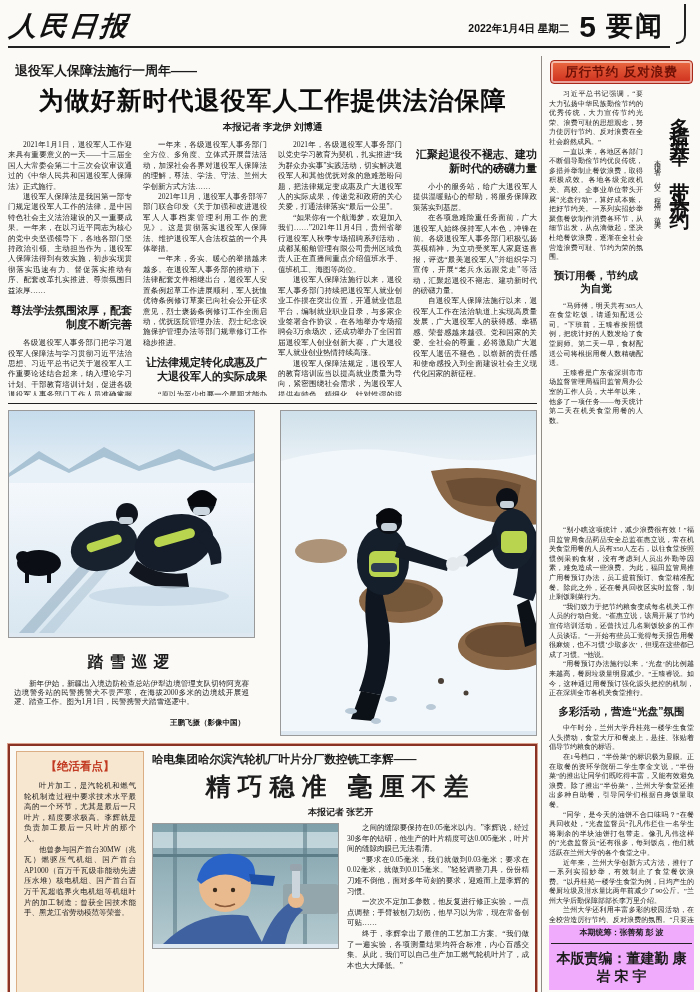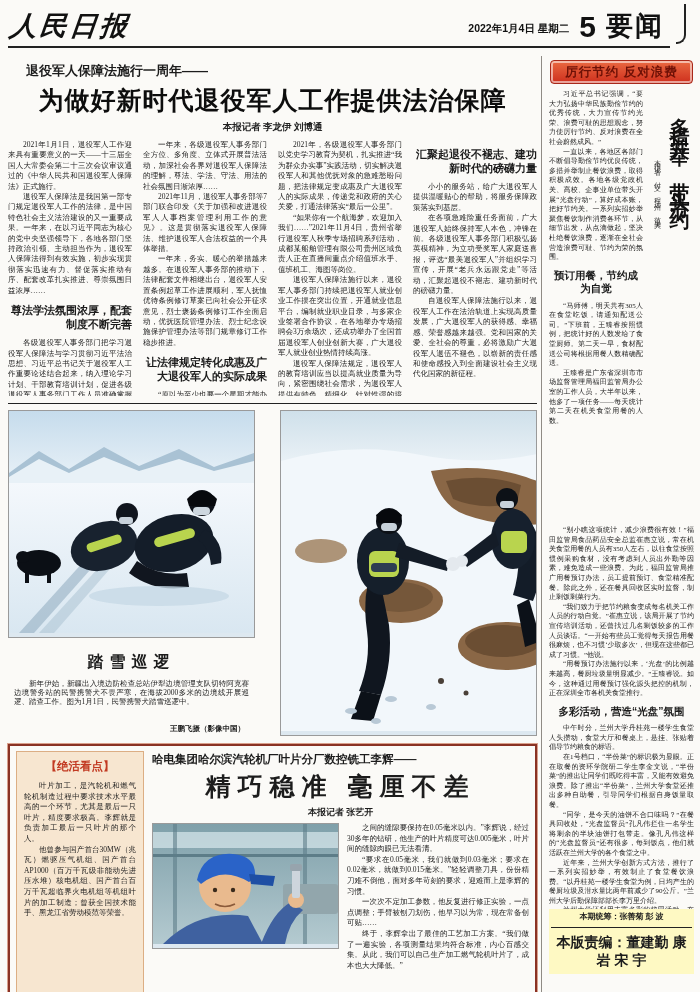--- a/index.html
+++ b/index.html
@@ -20,39 +20,39 @@
   .mast-hook{width:8px;height:38px;border-right:2px solid #222;border-bottom:2px solid #222;
              border-bottom-right-radius:9px;margin-left:2px;}
   .mast-rule{position:absolute;left:8px;right:30px;top:46px;border-bottom:2px solid #222;}
   
   .content{display:flex;height:944px;}
   .main{width:541px;padding:0 4px 0 8px;box-sizing:border-box;}
   .sidebar{position:relative;flex:1;border-left:1px solid #8f8b85;margin-top:4px;
            padding:0 6px 0 7px;box-sizing:border-box;height:938px;overflow:hidden;}
   
   .kicker{font-family:"Liberation Sans",sans-serif;font-weight:700;font-size:13px;
-          margin:10px 0 2px 18px;}
+          margin:10px 0 2px 7px;}
   .headline{font-family:Liberation Mono, monospace;font-weight:900;font-size:25px;
             letter-spacing:1px;text-align:center;margin:4px 0 2px 0;color:#0d0d0d;}
   .byline{text-align:center;font-size:9.5px;font-weight:700;margin:4px 0 6px 0;color:#222;}
   .cols{display:flex;gap:11px;height:256px;overflow:hidden;}
   .col{flex:1;overflow:hidden;font-size:7.5px;line-height:10.4px;text-align:justify;}
   .col .para,.smalltext .para{margin:0;text-indent:2em;}
   .col .subhead{font-family:"Liberation Sans",sans-serif;font-weight:700;font-size:11px;
                 line-height:14px;text-align:right;margin:7px 0;text-indent:0;}
   .main-rule{border-bottom:1.5px solid #222;margin:7px 0 6px 0;}
   
   .photo-row{display:flex;gap:25px;}
   .photo-left-col{width:247px;}
   .photo-frame{border:1px solid #9a9a9a;background:#dde8f0;overflow:hidden;}
   .caption-block{padding:4px 6px 0 6px;}
   .caption-title{font-family:"Liberation Sans",sans-serif;font-weight:700;font-size:16px;
                  letter-spacing:6px;text-align:center;margin:10px 0 6px 0;}
   .caption-text{font-size:7.5px;line-height:9px;text-align:justify;margin:0;text-indent:2em;}
-  .caption-credit{font-size:7.5px;font-weight:700;text-align:right;margin:18px 4px 0 0;}
+  .caption-credit{font-size:7.5px;font-weight:700;text-align:right;margin:12px 4px 0 0;}
   
   .craft-box{margin-top:8px;border:2.5px solid #8a3224;outline:1px solid #d9a08c;
              height:256px;box-sizing:border-box;padding:5px 6px;display:flex;gap:8px;
              overflow:hidden;background:#fbfaf7;}
   .craft-tag-box{width:128px;flex:none;background:#f7e6d0;border:1px solid #dcae84;
                  padding:7px 7px;box-sizing:border-box;overflow:hidden;}
   .craft-tag{font-family:"Liberation Sans",sans-serif;font-weight:700;font-size:11.5px;
              color:#c23a22;text-align:center;margin-bottom:7px;}
   .smalltext{font-size:7.5px;line-height:10.6px;text-align:justify;}
   .craft-main{flex:1;display:flex;flex-direction:column;overflow:hidden;}
@@ -76,21 +76,21 @@
                max-height:438px;}
   .thrift-lead .para{margin:0;text-indent:2em;}
   .thrift-lead .subhead,.thrift-body .subhead{font-family:"Liberation Sans",sans-serif;font-weight:700;
                font-size:10.5px;line-height:13.5px;text-align:center;margin:6px 0;text-indent:0;}
   .v-rail{flex:1;writing-mode:vertical-rl;height:436px;padding-top:12px;box-sizing:border-box;}
   .v-headline{font-family:"Liberation Sans",sans-serif;font-weight:900;font-size:20px;
               letter-spacing:9px;color:#111;margin-left:4px;}
   .v-byline{font-size:7px;letter-spacing:3px;color:#333;padding-top:52px;margin-right:5px;}
   .thrift-body{font-size:7px;line-height:9.6px;text-align:justify;overflow:hidden;max-height:400px;}
   .thrift-body .para{margin:0;text-indent:2em;}
-  .thrift-footer{position:absolute;left:7px;right:6px;bottom:20px;background:#fef9c3;padding-top:2px;}
+  .thrift-footer{position:absolute;left:7px;right:6px;bottom:4px;background:#f0abfc;padding-top:2px;}
   .staff-line{font-size:8px;font-weight:700;text-align:center;margin:0 0 5px 0;}
   .footer-rule{border-top:1.5px solid #222;margin:0 2px 6px 2px;}
   .editors-line{font-family:"Liberation Sans",sans-serif;font-size:14px;font-weight:700;
                 text-align:center;margin:0 0 4px 0;}
 </style>
 </head>
 <body>
 
 <div class="page">
 
@@ -114,21 +114,21 @@
       <div class="byline">本报记者 李龙伊 刘博通</div>
 
       <div class="cols">
         <div class="col">
             <p class="para">2021年1月1日，退役军人工作迎来具有重要意义的一天——十三届全国人大常委会第二十三次会议审议通过的《中华人民共和国退役军人保障法》正式施行。</p>
             <p class="para">退役军人保障法是我国第一部专门规定退役军人工作的法律，是中国特色社会主义法治建设的又一重要成果。一年来，在以习近平同志为核心的党中央坚强领导下，各地各部门坚持政治引领、主动担当作为，退役军人保障法得到有效实施，初步实现贯彻落实迅速有力、督促落实推动有序、配套改革扎实推进、尊崇氛围日益浓厚……</p>
             <h4 class="subhead">尊法学法氛围浓厚，配套制度不断完善</h4>
             <p class="para">各级退役军人事务部门把学习退役军人保障法与学习贯彻习近平法治思想、习近平总书记关于退役军人工作重要论述结合起来，纳入理论学习计划、干部教育培训计划，促进各级退役军人事务部门工作人员准确掌握退役军人保障法的立法精神、基本原则、基本制度和主要内容，切实提升法律素养。</p>
           </div>
         <div class="col">
-            <p class="para">一年来，各级退役军人事务部门全方位、多角度、立体式开展普法活动，加深社会各界对退役军人保障法的理解，尊法、学法、守法、用法的社会氛围日渐浓厚……</p>
+            <p class="para">一年来，各级退役军人事务部门全方位、多角度、立体式开展普法活动，加深社会各界对退役军人保障法的理解，尊法、学法、守法、兰州大学创新方式方法……</p>
             <p class="para">2021年11月，退役军人事务部等7部门联合印发《关于加强和改进退役军人人事档案管理利用工作的意见》。这是贯彻落实退役军人保障法、维护退役军人合法权益的一个具体举措。</p>
             <p class="para">一年来，务实、暖心的举措越来越多。在退役军人事务部的推动下，法律配套文件相继出台，退役军人安置条例起草工作进展顺利，军人抚恤优待条例修订草案已向社会公开征求意见，烈士褒扬条例修订工作全面启动，优抚医院管理办法、烈士纪念设施保护管理办法等部门规章修订工作稳步推进。</p>
             <h4 class="subhead">让法律规定转化成惠及广大退役军人的实际成果</h4>
             <p class="para">“原以为至少也要一个星期才能办好，结果半天不到就办完了！”浙江桐庐籍退役士兵戴一帆办妥退役报到、恢复户口登记、城乡居民基本医疗保险参保登记等事项后，开心地为退役军人事务部门的高效便利服务点赞。</p>
           </div>
         <div class="col">
             <p class="para">2021年，各级退役军人事务部门以党史学习教育为契机，扎实推进“我为群众办实事”实践活动，切实解决退役军人和其他优抚对象的急难愁盼问题，把法律规定变成惠及广大退役军人的实际成果，传递党和政府的关心关爱，打通法律落实“最后一公里”。</p>
             <p class="para">“如果你有一个航海梦，欢迎加入我们……”2021年11月4日，贵州省举行退役军人秋季专场招聘系列活动，成都某船舶管理有限公司贵州区域负责人正在直播间重点介绍值班水手、值班机工、海图等岗位。</p>
             <p class="para">退役军人保障法施行以来，退役军人事务部门持续把退役军人就业创业工作摆在突出位置，开通就业信息平台，编制就业职业目录，与多家企业签署合作协议，在各地举办专场招聘会3万余场次，还成功举办了全国首届退役军人创业创新大赛，广大退役军人就业创业热情持续高涨。</p>
             <p class="para">退役军人保障法规定，退役军人的教育培训应当以提高就业质量为导向，紧密围绕社会需求，为退役军人提供有特色、精细化、针对性强的培训服务。2021年10月，退役军人事务部等7部门联合印发《关于全面做好退役士兵教育培训工作的指导意见》，进一步指导各地做好退役士兵教育培训工作，帮助退役士兵提升就业创业能力。</p>

